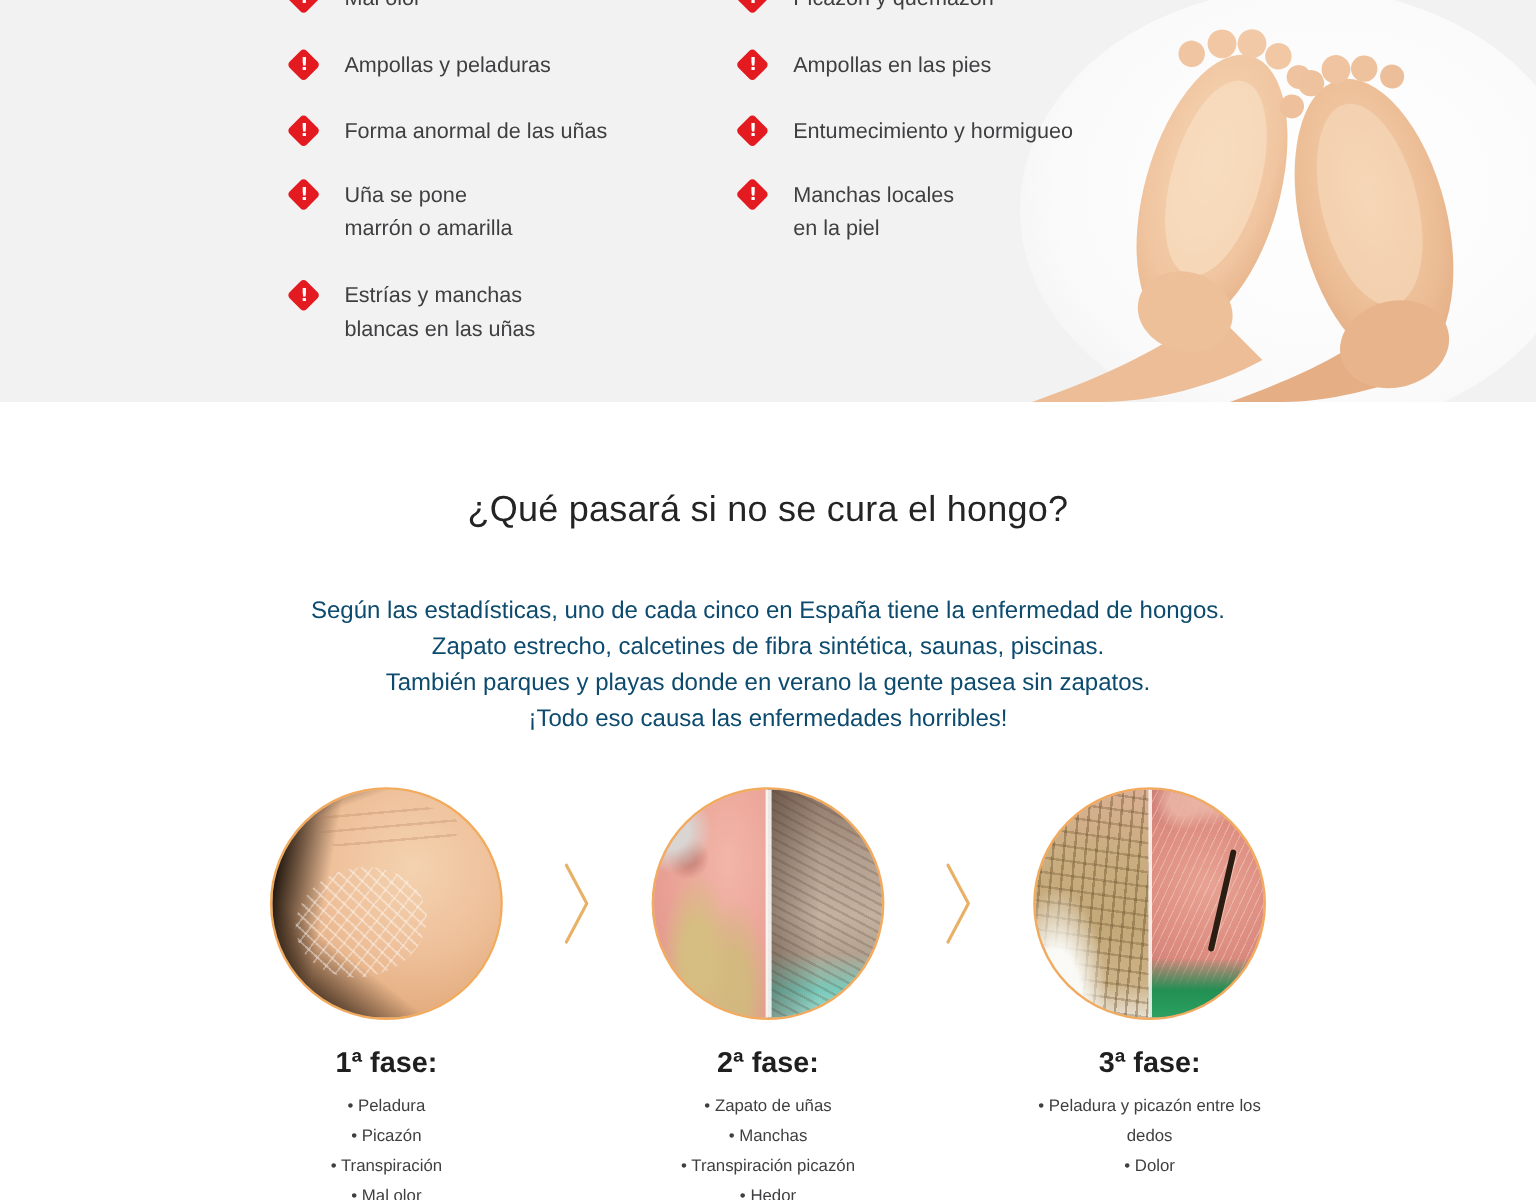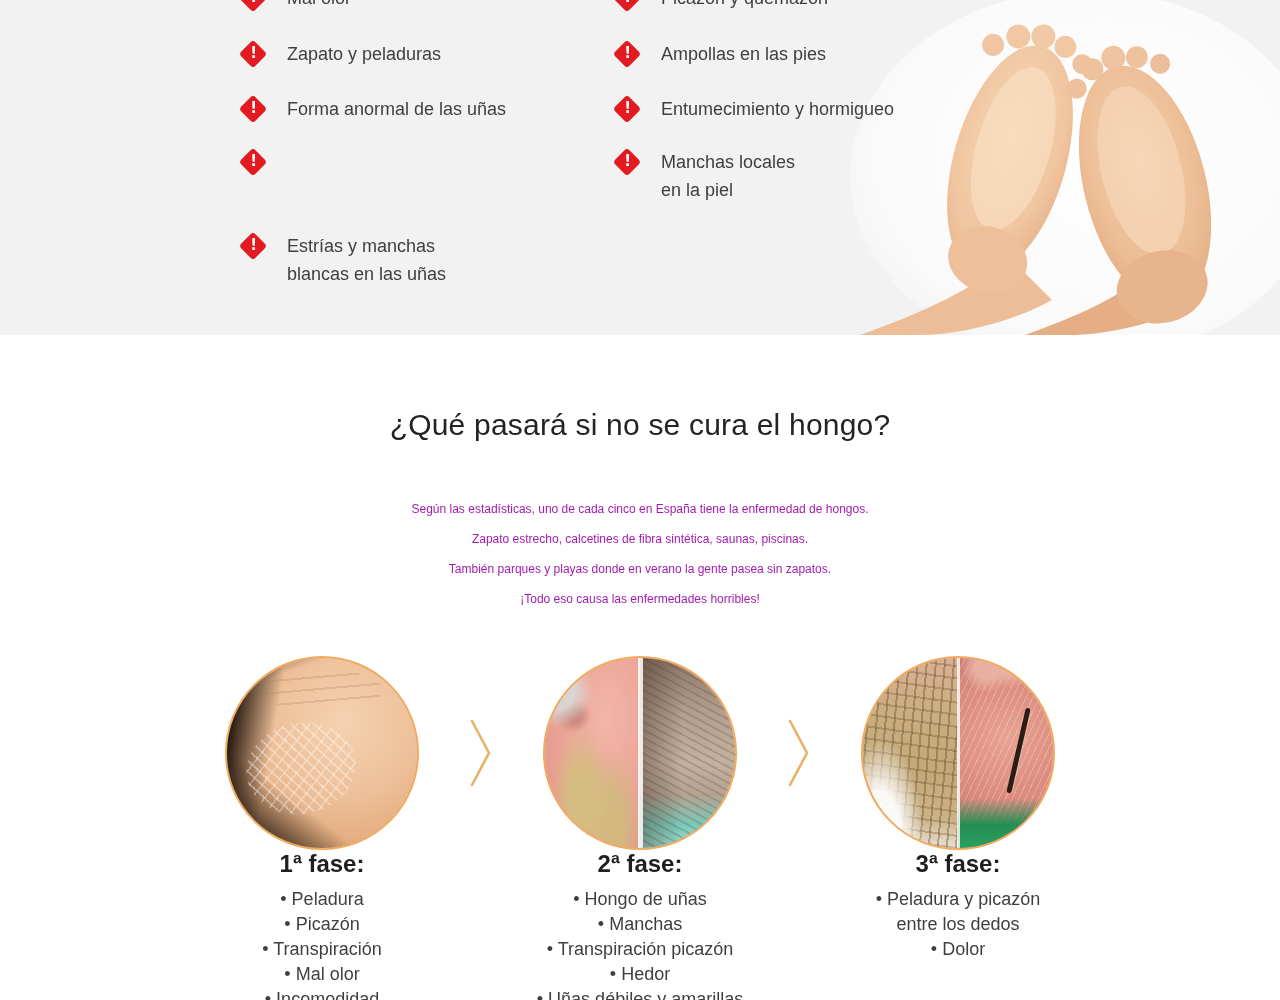--- a/index.html
+++ b/index.html
@@ -27,31 +27,31 @@
   .diamond-wrap{width:30px;height:30px;flex:0 0 30px;display:flex;align-items:center;justify-content:center;margin-right:19px;}
   .diamond{width:20px;height:20px;background:var(--red);border-radius:3.5px;transform:rotate(45deg);display:flex;align-items:center;justify-content:center;}
   .bang{transform:rotate(-45deg);color:#fff;font-size:15px;font-weight:bold;font-family:"DejaVu Sans",sans-serif;line-height:1;margin-top:-1px;}
   .symptom-text{padding-top:1px;}
   .symptom-text span{display:block;font-size:18px;line-height:28px;color:var(--text);}
 
   
   .hongo{width:1280px;text-align:center;}
   .hongo-title{margin:16px;padding-top:57px;font-size:30px;font-weight:400;color:var(--heading);letter-spacing:.2px;}
   .intro{margin-top:52px;}
-  .intro span{display:block;font-size:12px;line-height:30px;color:#a21caf;}
+  .intro span{display:block;font-size:20px;line-height:30px;color:#0c4a6e;}
 
   
   .phases-row{display:flex;justify-content:center;margin-top:42px;}
   .phase-block{width:260px;display:flex;flex-direction:column;align-items:center;}
   .chevron-cell{width:58px;height:194px;display:flex;align-items:center;justify-content:center;}
   .phase-circle{position:relative;width:194px;height:194px;border-radius:50%;border:2px solid var(--orange);overflow:hidden;background:#e9c19d;}
   .layer{position:absolute;inset:0;}
-  .phase-title{font-size:24px;font-weight:bold;color:#1f1f1f;line-height:28px;}
+  .phase-title{margin-top:22px;font-size:24px;font-weight:bold;color:#1f1f1f;line-height:28px;}
   .phase-list{margin-top:9px;width:250px;text-align:center;}
-  .phase-list span{display:block;font-size:18px;line-height:25px;color:var(--text);}
+  .phase-list span{display:block;font-size:14px;line-height:25px;color:var(--text);}
   .pl-narrow{width:205px;}
 
   
   .c1-base{background:radial-gradient(circle at 62% 34%, #f4d2b0 0%, #eec09a 42%, #e4ad80 70%, #d5976a 100%);}
   .c1-shadow{background:
     linear-gradient(100deg, rgba(28,19,12,.95) 0 7%, rgba(28,19,12,0) 27%),
     linear-gradient(38deg, rgba(28,19,12,.9) 0 9%, rgba(28,19,12,0) 30%),
     linear-gradient(160deg, rgba(28,19,12,.55) 0 4%, rgba(28,19,12,0) 14%);}
   .c1-cracks{left:10%;top:34%;width:58%;height:48%;border-radius:50%;transform:rotate(-12deg);opacity:.75;
     background:
@@ -150,39 +150,43 @@
         <span>Mal olor</span>
       </div>
   </div>
   <div class="sym col-left y2">
     <span class="diamond-wrap">
         <span class="diamond">
           <span class="bang">!</span>
         </span>
       </span>
     <div class="symptom-text">
-        <span>Zapato y peladuras</span>
+        <span>Ampollas y peladuras</span>
       </div>
   </div>
   <div class="sym col-left y3">
     <span class="diamond-wrap">
         <span class="diamond">
           <span class="bang">!</span>
         </span>
       </span>
     <div class="symptom-text">
         <span>Forma anormal de las uñas</span>
       </div>
   </div>
   <div class="sym col-left y4">
     <span class="diamond-wrap">
         <span class="diamond">
           <span class="bang">!</span>
         </span>
       </span>
+    <div class="symptom-text">
+        <span>Uña se pone</span>
+        <span>marrón o amarilla</span>
+      </div>
   </div>
   <div class="sym col-left y5">
     <span class="diamond-wrap">
         <span class="diamond">
           <span class="bang">!</span>
         </span>
       </span>
     <div class="symptom-text">
         <span>Estrías y manchas</span>
         <span>blancas en las uñas</span>
@@ -268,21 +272,21 @@
     </div>
 
     <div class="phase-block">
       <div class="phase-circle">
         <div class="layer c2-left"></div>
         <div class="layer c2-right"></div>
         <div class="c2-divider"></div>
       </div>
       <div class="phase-title">2ª fase:</div>
       <div class="phase-list">
-        <span>• Hongo de uñas</span>
+        <span>• Zapato de uñas</span>
         <span>• Manchas</span>
         <span>• Transpiración picazón</span>
         <span>• Hedor</span>
         <span>• Uñas débiles y amarillas</span>
       </div>
     </div>
 
     <div class="chevron-cell">
       <svg width="22" height="70" viewBox="0 0 22 70">
           <polyline points="2,3 19,35 2,67" fill="none" stroke="#e9b166" stroke-width="2.6" stroke-linecap="round" stroke-linejoin="round"></polyline>

